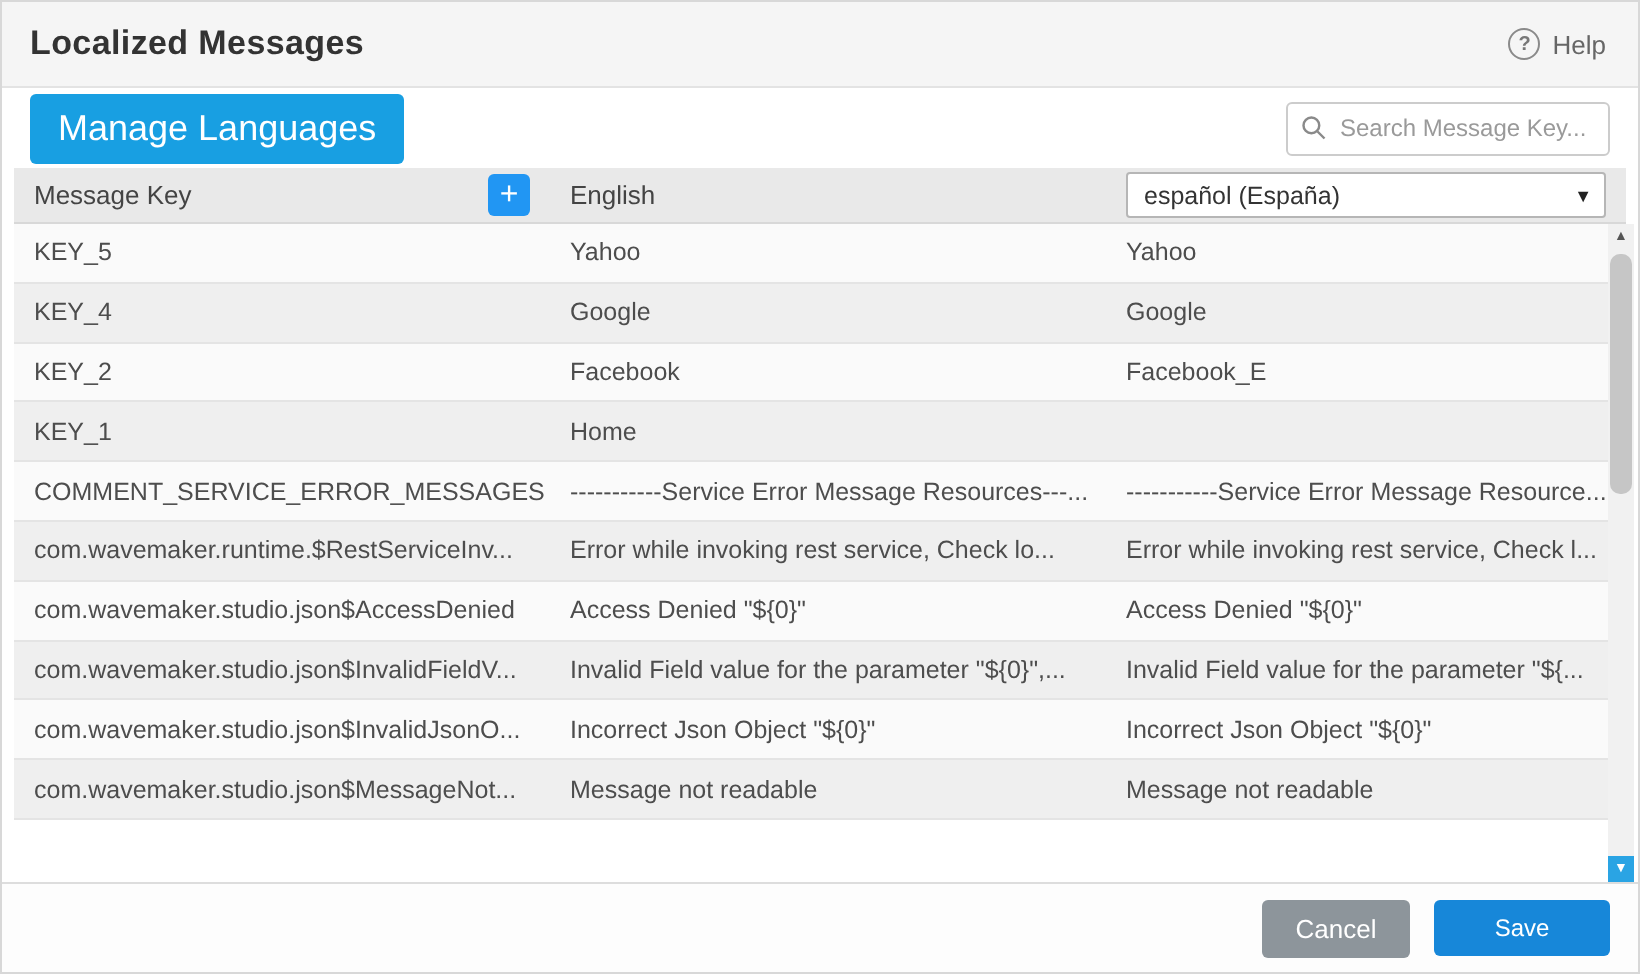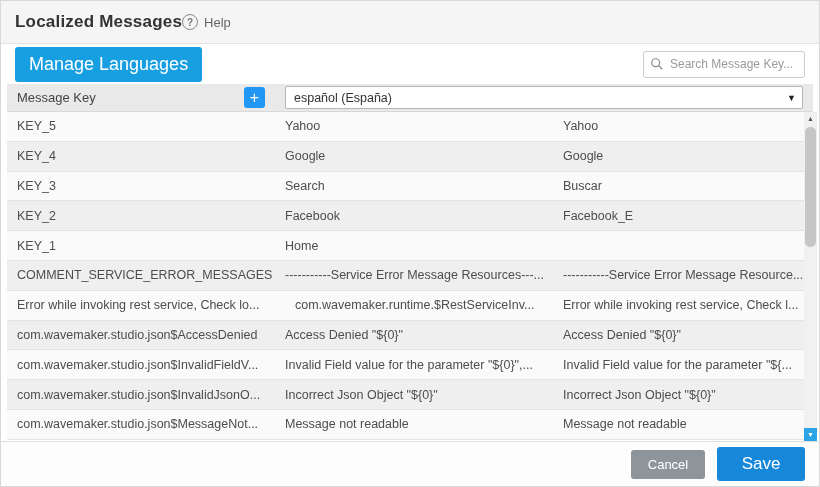--- a/index.html
+++ b/index.html
@@ -3,21 +3,21 @@
 <meta charset="utf-8">
 <style>
   * { margin: 0; padding: 0; box-sizing: border-box; }
   html, body { width: 820px; height: 487px; background: #fff; }
   body { font-family: "Liberation Sans", "DejaVu Sans", sans-serif; color: #444; }
 
   .app { width: 820px; height: 487px; border: 1px solid #d8d8d8; display: flex; flex-direction: column; overflow: hidden; background:#fff; }
 
   
   .titlebar { height: 43px; background: #f5f5f5; border-bottom: 1px solid #e3e3e3;
-              display: flex; align-items: center; padding: 0 16px 0 14px; flex: 0 0 auto; }
+              display: flex; align-items: center; justify-content: space-between; padding: 0 16px 0 14px; flex: 0 0 auto; }
   .titlebar h1 { font-size: 17px; font-weight: 700; color: #333; letter-spacing: .2px; }
   .help { display: flex; align-items: center; gap: 6px; cursor: pointer; color: #666; font-size: 13px; }
   .help-icon { width: 16px; height: 16px; border: 1px solid #8a8a8a; border-radius: 50%;
                display: inline-flex; align-items: center; justify-content: center;
                font-size: 10px; color: #777; font-weight: 700; }
 
   
   .toolbar { height: 40px; display: flex; align-items: center; justify-content: space-between;
              padding: 0 14px; flex: 0 0 auto; background: #fff; }
   .btn-primary { background: #189fe2; color: #fff; border: none; border-radius: 3px;
@@ -57,21 +57,21 @@
   .sb-thumb { width: 11px; height: 120px; background: #c6c6c6; border-radius: 5px; margin-top: 1px; cursor: pointer; }
   .sb-down { margin-top: auto; width: 13px; height: 14px; background: #2aa4e4; color: #fff;
              font-size: 7px; text-align: center; line-height: 14px; cursor: pointer; }
 
   
   .footer { height: 45px; border-top: 1px solid #ddd; background: #fdfdfd; flex: 0 0 auto;
             display: flex; align-items: center; justify-content: flex-end; gap: 12px; padding: 0 14px; }
   .btn-cancel { background: #8d959b; color: #fff; border: none; border-radius: 3px;
                 font-size: 13px; padding: 7px 4px; width: 74px; cursor: pointer; font-family: inherit; }
   .btn-save { background: #1787d9; color: #fff; border: none; border-radius: 3px;
-              font-size: 17px; padding: 7px 0; width: 88px; cursor: pointer; font-family: inherit; }
+              font-size: 12px; padding: 7px 0; width: 88px; cursor: pointer; font-family: inherit; }
 </style>
 </head>
 <body>
 
 <div class="app">
 
   <header class="titlebar">
     <h1>Localized Messages</h1>
     <div class="help">
       <span class="help-icon">?</span>
@@ -89,20 +89,23 @@
       <input type="text" placeholder="Search Message Key..." style="">
     </div>
   </div>
 
   <div class="table-wrap">
     <div class="thead">
       <div class="th col-key">
         <span>Message Key</span>
         <button class="add-btn">+</button>
       </div>
+      <div class="th col-eng">
+        <span>English</span>
+      </div>
       <div class="th col-lang">
         <div class="select">
           <span>español (España)</span>
           <span class="caret">▼</span>
         </div>
       </div>
     </div>
 
     <div class="tbody">
 
@@ -111,46 +114,41 @@
           <div class="td col-eng">Yahoo</div>
           <div class="td col-lang">Yahoo</div>
         </div>
 
         <div class="tr">
           <div class="td col-key">KEY_4</div>
           <div class="td col-eng">Google</div>
           <div class="td col-lang">Google</div>
         </div>
 
-        <div class="tr">
-          <div class="td col-key">KEY_3</div>
-          <div class="td col-eng">Search</div>
-          <div class="td col-lang">Buscar</div>
-        </div>
 
         <div class="tr">
           <div class="td col-key">KEY_2</div>
           <div class="td col-eng">Facebook</div>
           <div class="td col-lang">Facebook_E</div>
         </div>
 
         <div class="tr">
           <div class="td col-key">KEY_1</div>
           <div class="td col-eng">Home</div>
         </div>
 
         <div class="tr">
           <div class="td col-key">COMMENT_SERVICE_ERROR_MESSAGES</div>
           <div class="td col-eng">-----------Service Error Message Resources---...</div>
           <div class="td col-lang">-----------Service Error Message Resource...</div>
         </div>
 
         <div class="tr">
+          <div class="td col-key">com.wavemaker.runtime.$RestServiceInv...</div>
           <div class="td col-eng">Error while invoking rest service, Check lo...</div>
-          <div class="td col-key">com.wavemaker.runtime.$RestServiceInv...</div>
           <div class="td col-lang">Error while invoking rest service, Check l...</div>
         </div>
 
         <div class="tr">
           <div class="td col-key">com.wavemaker.studio.json$AccessDenied</div>
           <div class="td col-eng">Access Denied "${0}"</div>
           <div class="td col-lang">Access Denied "${0}"</div>
         </div>
 
         <div class="tr">

